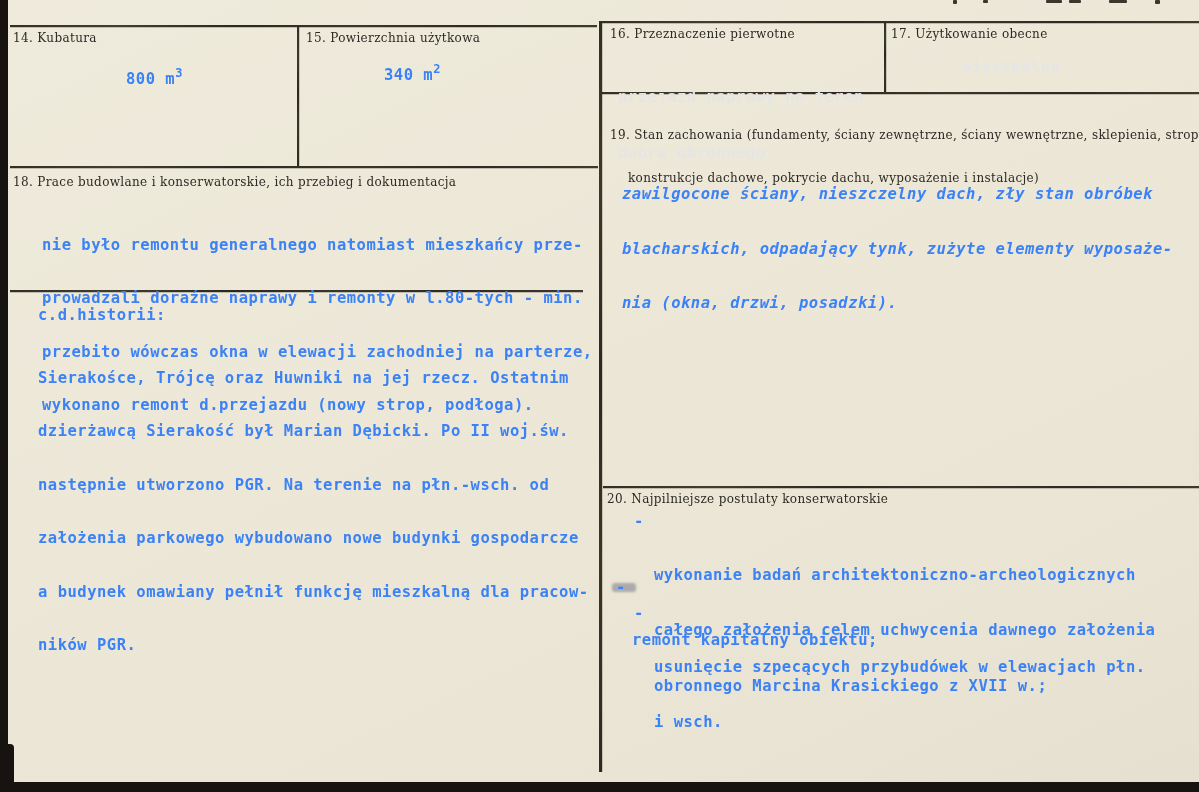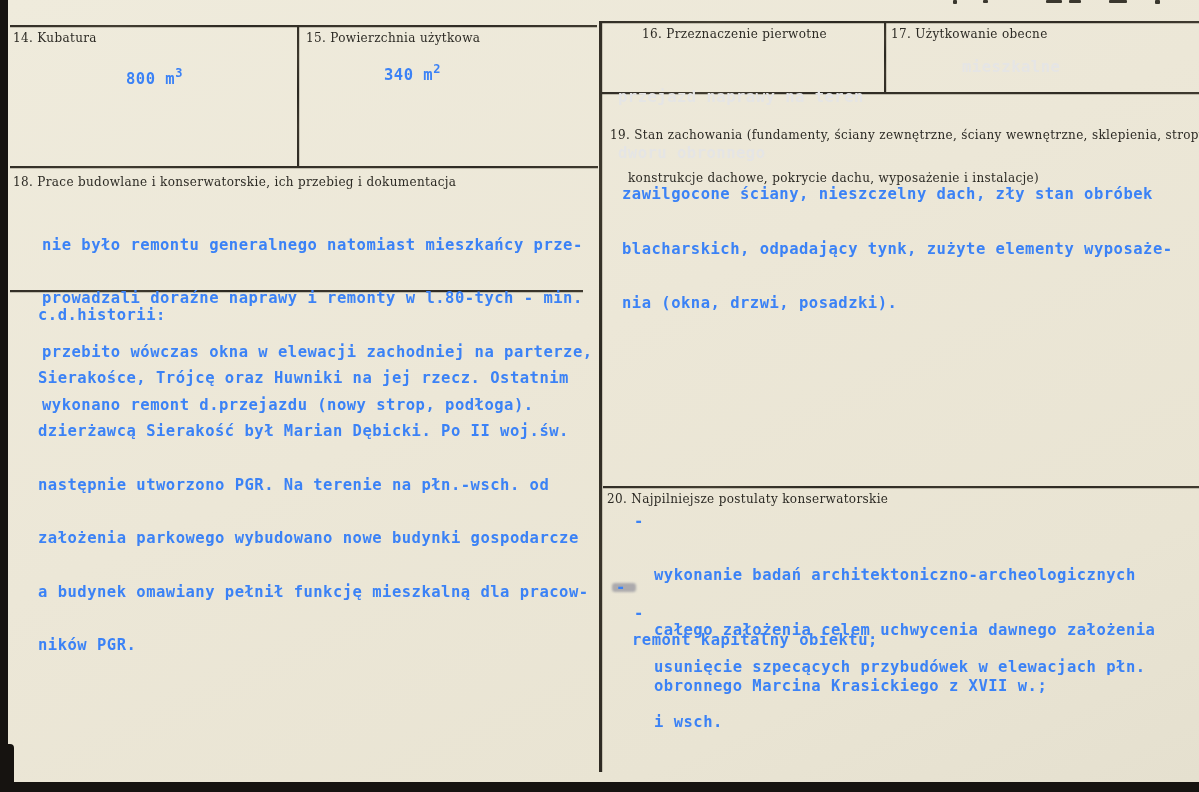--- a/index.html
+++ b/index.html
@@ -31,21 +31,21 @@
   }
   .label .ln{line-height:14.5px;}
   .tw{
     font-family:"DejaVu Sans Mono",monospace;
     font-weight:bold;font-size:15.5px;color:#3b82f6;
     letter-spacing:0.5px;white-space:pre;
   }
   .tw .ln{line-height:17.4px;}
   .tw-blue{color:#e5e5e5;}
   .lh19 .ln{line-height:19.5px;}
-  .lh186 .ln{line-height:18.7px;}
+  .lh186 .ln{line-height:18.7px;font-style:italic;}
   .lh193 .ln{line-height:19.3px;}
   .sup{font-size:12px;position:relative;top:-7px;letter-spacing:0;}
   .bullet{position:absolute;}
   .bullet .marker{position:absolute;left:-20px;top:0;}
   .smudge{
     position:absolute;width:24px;height:9px;
     background:rgba(72,74,108,0.38);
     filter:blur(1.2px);border-radius:3px;
   }
   .mark{background:#3a372e;border-radius:1px;}
@@ -75,21 +75,21 @@
 <div class="abs rule-v" style="left:884px;top:22px;height:71px;"></div>
 <div class="abs rule-h" style="left:602px;top:92px;width:597px;"></div>
 <div class="abs rule-h" style="left:603px;top:486px;width:596px;"></div>
 
 <div class="abs label" style="left:13px;top:31px;">14. Kubatura</div>
 <div class="abs tw" style="left:126px;top:70px;"><span>800 m</span><span class="sup">3</span></div>
 
 <div class="abs label" style="left:306px;top:31px;">15. Powierzchnia użytkowa</div>
 <div class="abs tw" style="left:384px;top:66px;"><span>340 m</span><span class="sup">2</span></div>
 
-<div class="abs label" style="left:610px;top:27px;margin-left:32px;">16. Przeznaczenie pierwotne</div>
+<div class="abs label" style="left:610px;top:27px;">16. Przeznaczenie pierwotne</div>
 <div class="abs tw tw-blue lh19" style="left:618px;top:52px;">
   <div class="ln">przejazd naprawy na teren</div>
   <div class="ln">dworu obronnego</div>
 </div>
 
 <div class="abs label" style="left:891px;top:27px;">17. Użytkowanie obecne</div>
 <div class="abs tw tw-blue" style="left:962px;top:58px;">mieszkalne</div>
 
 <div class="abs label" style="left:610px;top:100px;">
   <div class="ln">19. Stan zachowania (fundamenty, ściany zewnętrzne, ściany wewnętrzne, sklepienia, stropy</div>

